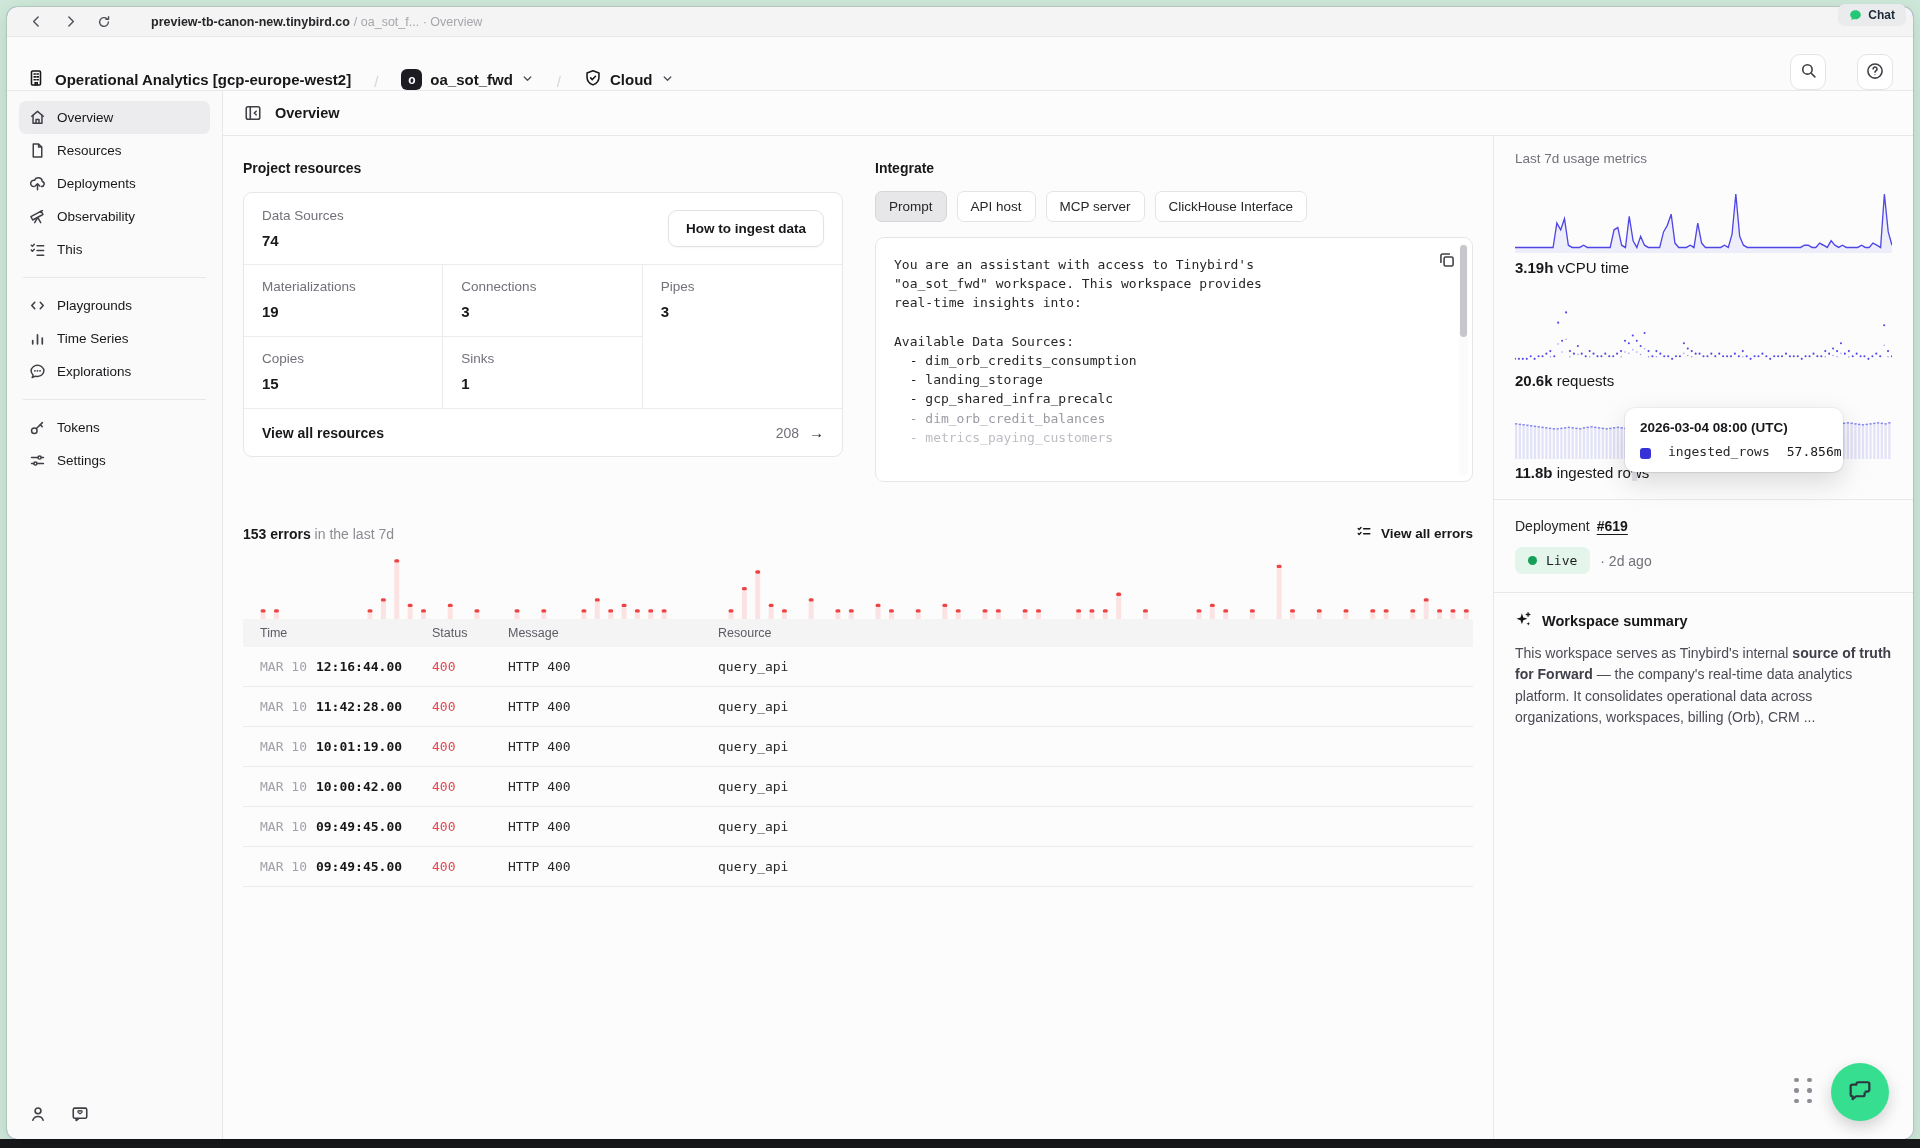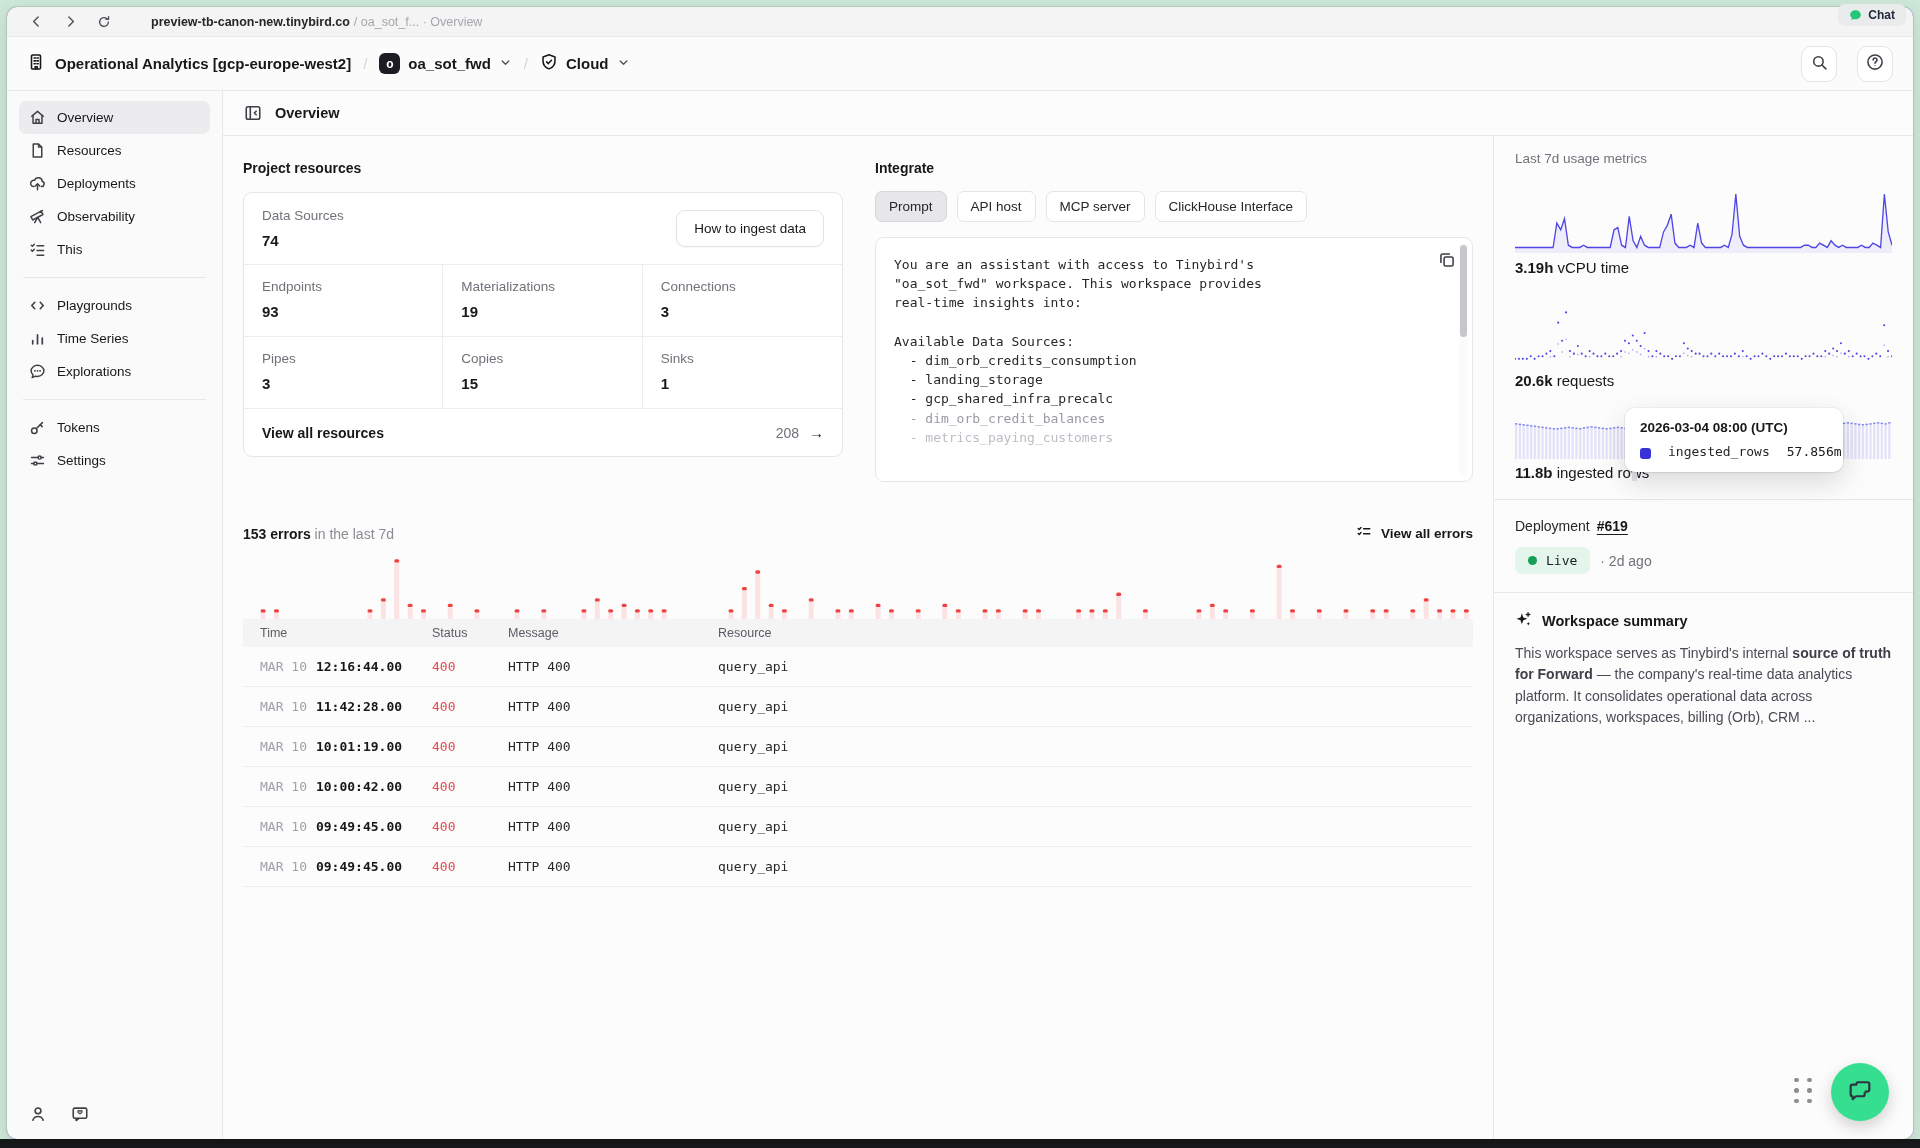--- a/index.html
+++ b/index.html
@@ -37,21 +37,21 @@
   }
   .nav-btn { width:26px; height:22px; display:flex; align-items:center; justify-content:center; color:#52525b; border-radius:5px; }
   .nav-btn + .nav-btn { margin-left:8px; }
   .url-bar { margin-left:34px; font-size:12.5px; display:flex; gap:4px; align-items:baseline; }
   .url-host { font-weight:700; color:#27272a; }
   .url-rest { color:#a6a6ad; font-weight:500; }
 
   
   .app-header {
     height:54px; flex:0 0 54px; background:#fbfbfb; border-bottom:1px solid #e8e8ea;
-    display:flex; align-items:center; padding:0 20px; gap:12px;
+    display:flex; align-items:flex-end; padding:0 20px; gap:23px;
   }
   .org-crumb { display:flex; align-items:center; gap:10px; font-size:15px; font-weight:700; }
   .crumb-slash { color:#d4d4d8; font-size:15px; font-weight:400; }
   .project-crumb, .env-crumb { display:flex; align-items:center; gap:8px; font-size:15px; font-weight:700; cursor:default; }
   .proj-badge {
     width:21px; height:21px; border-radius:6px; background:#1c1c22; color:#fff;
     font-size:12px; font-weight:700; display:flex; align-items:center; justify-content:center;
   }
   .hdr-spacer { flex:1; }
   .icon-btn {
@@ -93,21 +93,21 @@
   .col-left { width:600px; flex:0 0 600px; }
   .col-right { flex:1; min-width:0; }
   .section-title { font-size:14px; font-weight:700; color:#18181b; }
 
   .pr-card { margin-top:16px; border:1px solid #e6e6e9; border-radius:9px; background:#fff; }
   .pr-primary { display:flex; align-items:center; justify-content:space-between; padding:15px 18px; }
   .pr-label { font-size:13.5px; color:#71717a; font-weight:500; }
   .pr-value { font-size:15px; font-weight:700; margin-top:9px; }
   .ingest-btn {
     border:1px solid #e2e2e6; background:#fff; border-radius:9px; padding:10px 17px;
-    font-size:13.5px; font-weight:400; color:#18181b; font-family:inherit;
+    font-size:13.5px; font-weight:700; color:#18181b; font-family:inherit;
     box-shadow:0 1px 2px rgba(0,0,0,.04);
     text-align:center;
   }
   .pr-grid { display:grid; grid-template-columns:1fr 1fr 1fr; border-top:1px solid #ececef; }
   .pr-cell { padding:14px 18px 16px; border-right:1px solid #ececef; }
   .pr-cell:nth-child(3n) { border-right:none; }
   .pr-cell:nth-child(n+4) { border-top:1px solid #ececef; }
   .pr-footer {
     border-top:1px solid #ececef; padding:15px 18px; display:flex; align-items:center; justify-content:space-between;
   }
@@ -442,24 +442,20 @@
               <div class="section-title">Project resources</div>
               <div class="pr-card">
                 <div class="pr-primary">
                   <div>
                     <div class="pr-label">Data Sources</div>
                     <div class="pr-value">74</div>
                   </div>
                   <button class="ingest-btn">How to ingest data</button>
                 </div>
                 <div class="pr-grid">
-                  <div class="pr-cell">
-                    <div class="pr-label">Endpoints</div>
-                    <div class="pr-value">93</div>
-                  </div>
                   <div class="pr-cell">
                     <div class="pr-label">Materializations</div>
                     <div class="pr-value">19</div>
                   </div>
                   <div class="pr-cell">
                     <div class="pr-label">Connections</div>
                     <div class="pr-value">3</div>
                   </div>
                   <div class="pr-cell">
                     <div class="pr-label">Pipes</div>

